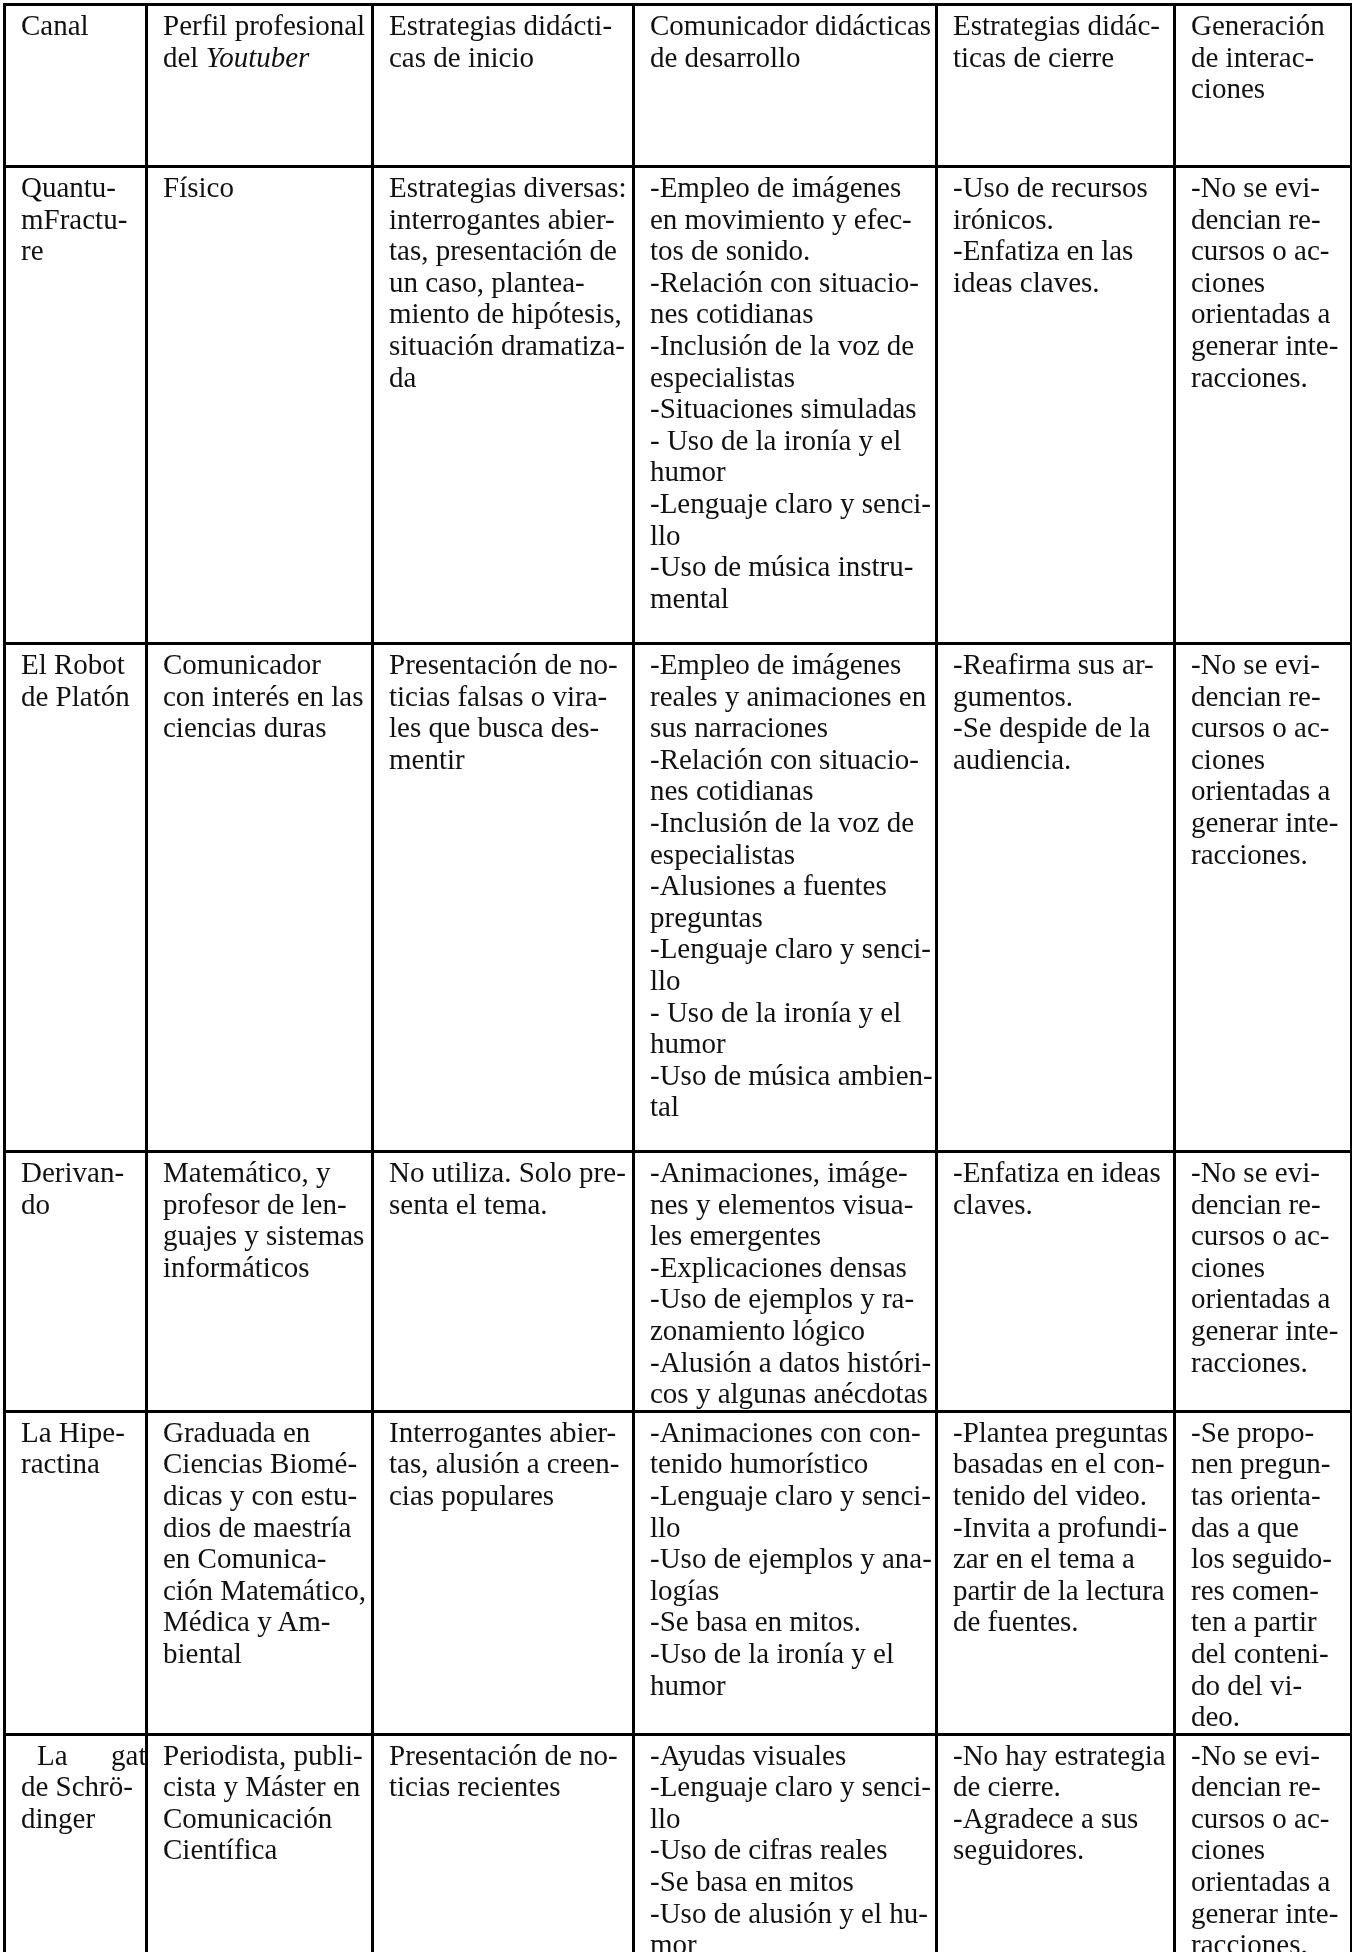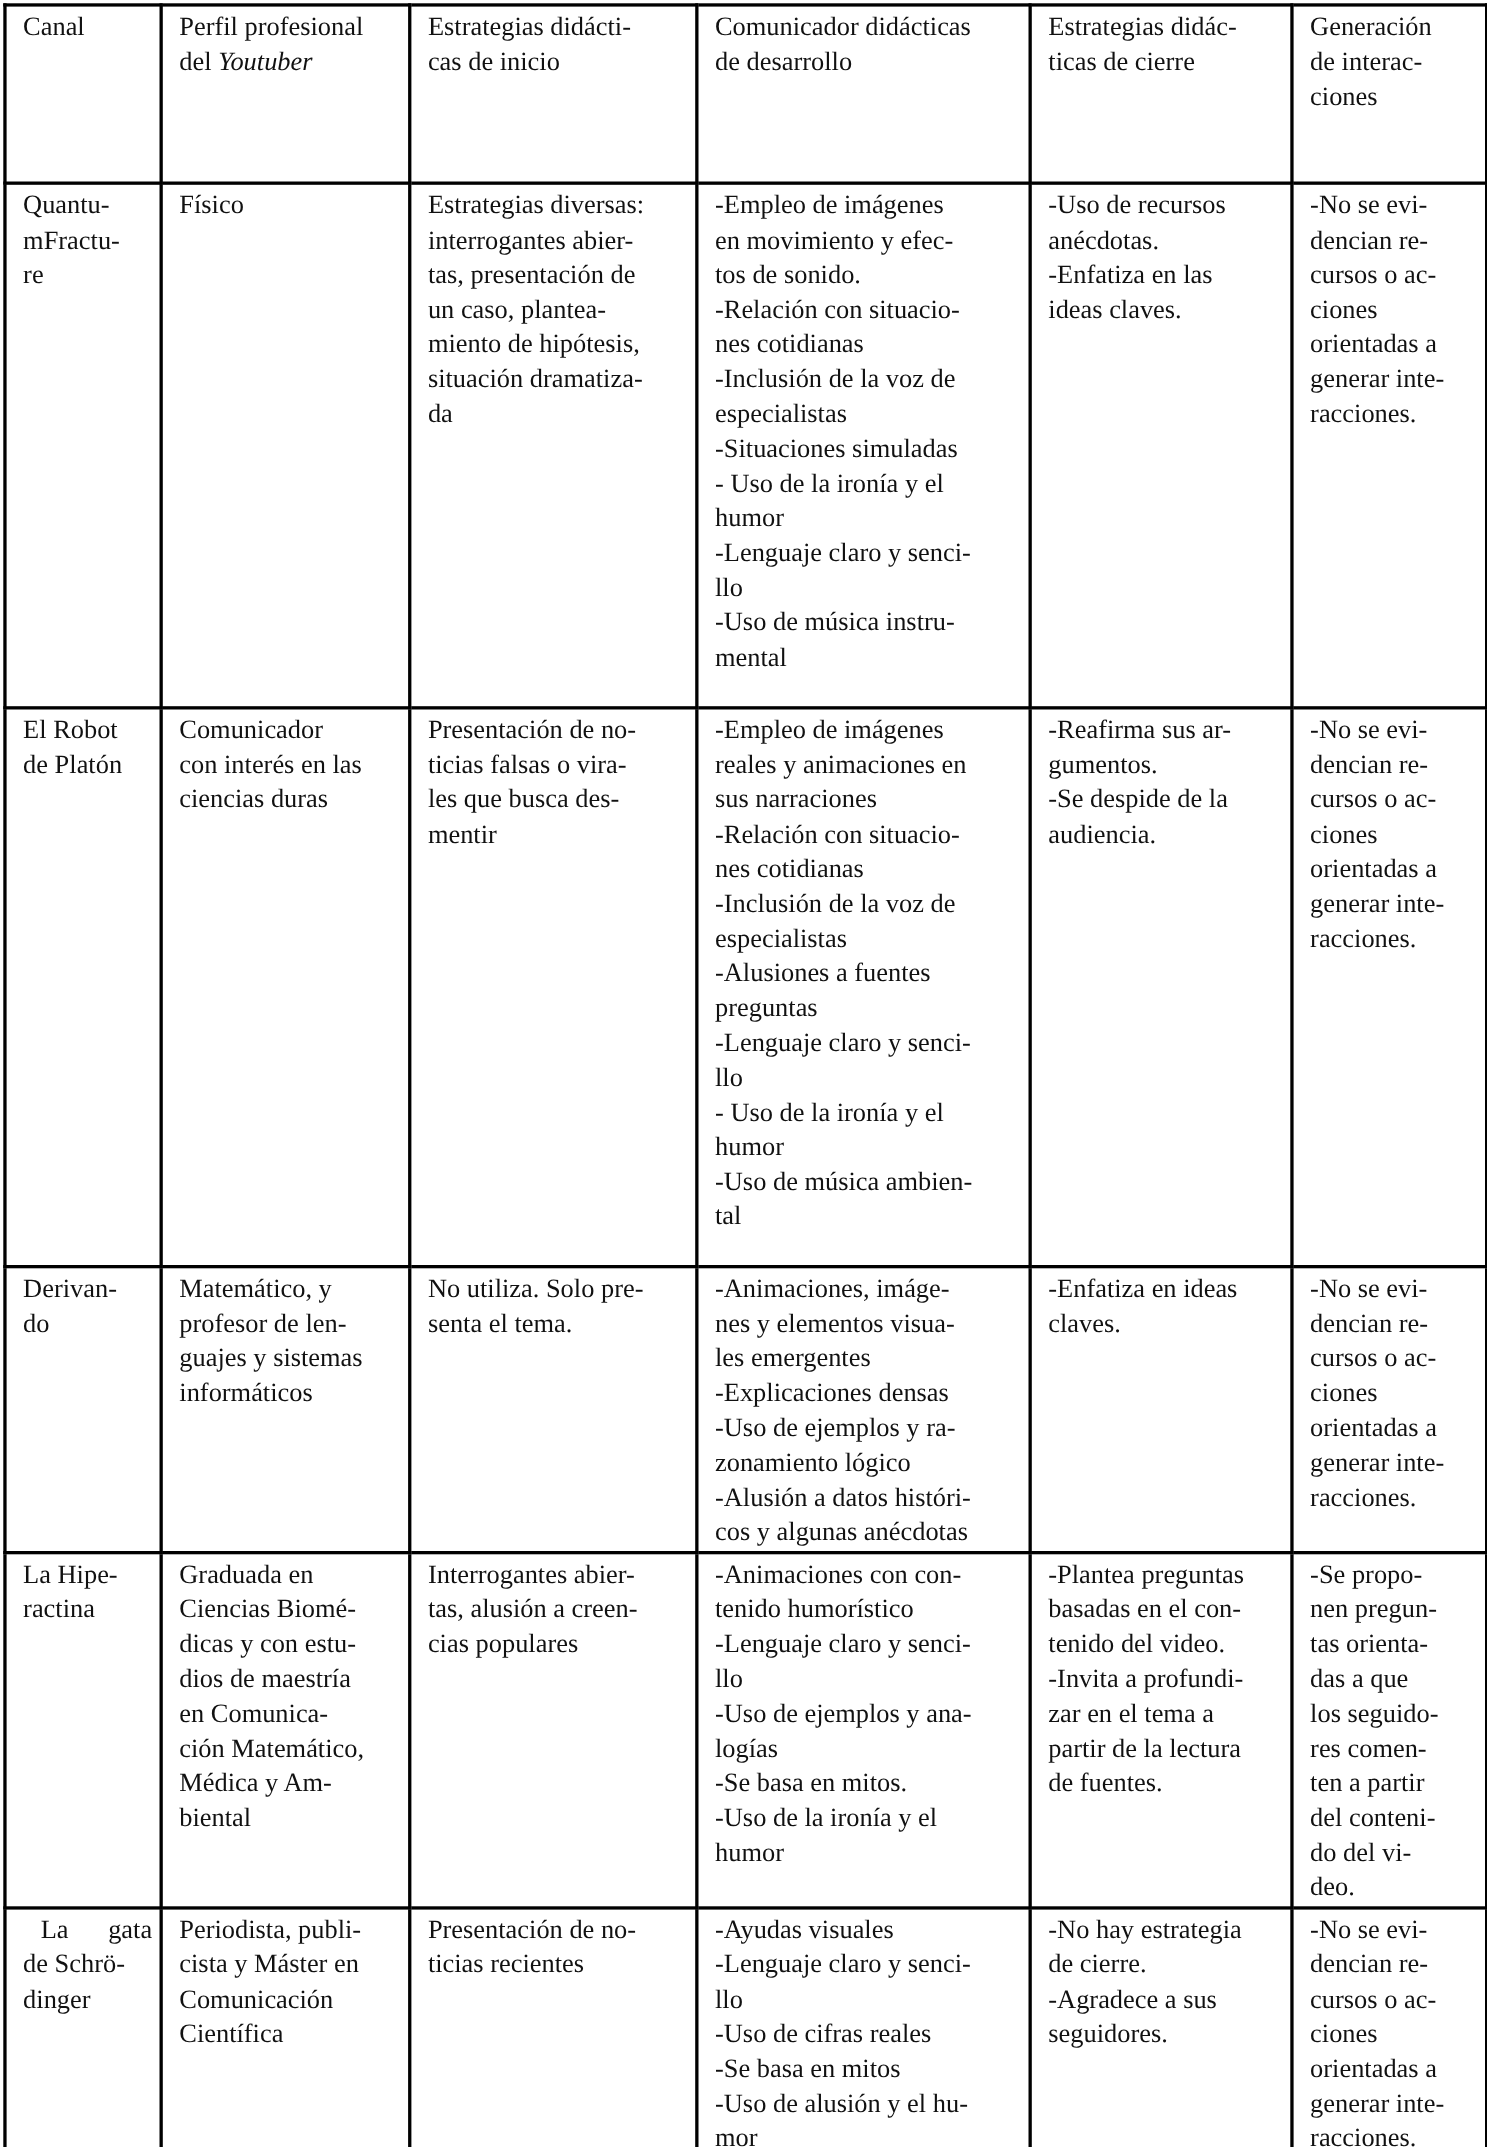--- a/index.html
+++ b/index.html
@@ -6,21 +6,21 @@
   body { width: 1352px; height: 1952px; position: relative; overflow: hidden;
          font-family: "Liberation Serif", "DejaVu Serif", serif; color: #111; }
   table.grid {
     position: absolute; left: 3px; top: 3px;
     border-collapse: collapse; table-layout: fixed;
     width: 1347px;
   }
   table.grid td {
     border: 3px solid #000;
     vertical-align: top;
-    font-size: 24px;
+    font-size: 29px;
     line-height: 31.6px;
     padding: 4px 6px 0 15px;
     overflow: hidden;
     font-family: Liberation Serif, serif;
   }
   .line { display: block; white-space: nowrap; }
   .it { font-style: italic; }
   .hdr td { height: 155px; }
   .r1 td { height: 470px; }
   .r2 td { height: 501px; }
@@ -96,21 +96,21 @@
           <span class="line">-Situaciones simuladas</span>
           <span class="line">- Uso de la ironía y el</span>
           <span class="line">humor</span>
           <span class="line">-Lenguaje claro y senci-</span>
           <span class="line">llo</span>
           <span class="line">-Uso de música instru-</span>
           <span class="line">mental</span>
         </td>
         <td>
           <span class="line">-Uso de recursos</span>
-          <span class="line">anécdotas.</span>
+          <span class="line">irónicos.</span>
           <span class="line">-Enfatiza en las</span>
           <span class="line">ideas claves.</span>
         </td>
         <td>
           <span class="line">-No se evi-</span>
           <span class="line">dencian re-</span>
           <span class="line">cursos o ac-</span>
           <span class="line">ciones</span>
           <span class="line">orientadas a</span>
           <span class="line">generar inte-</span>

